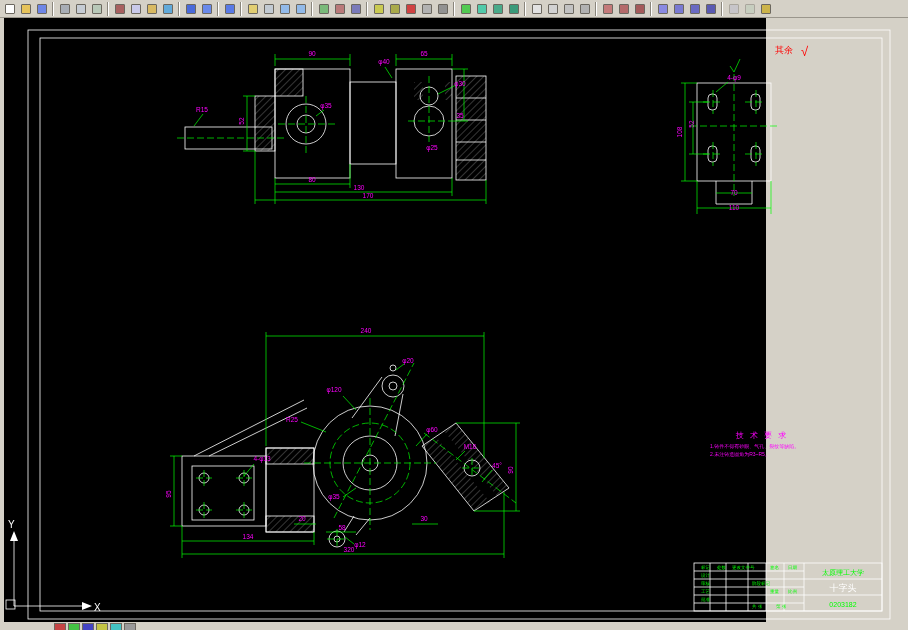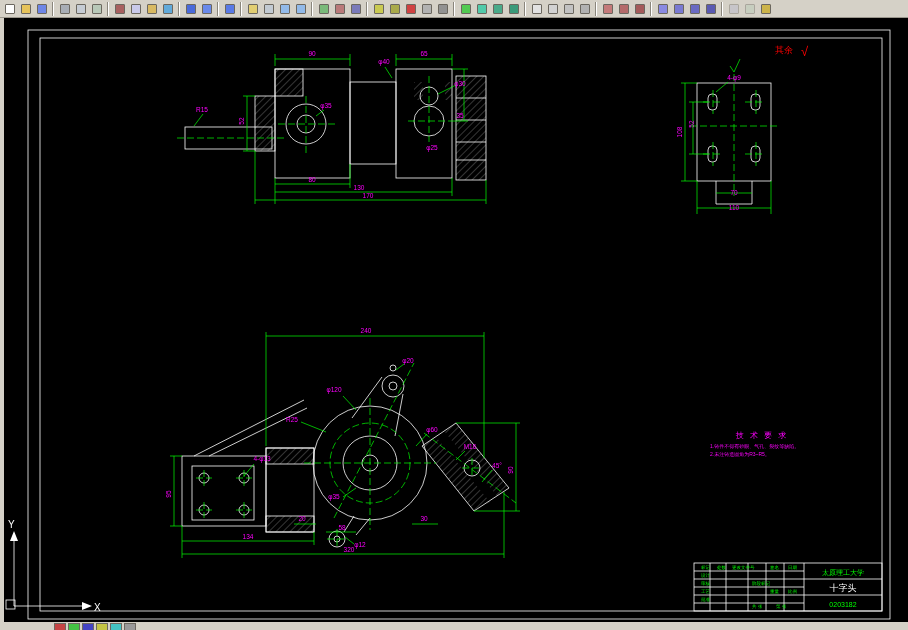--- a/index.html
+++ b/index.html
@@ -3,21 +3,21 @@
 <meta charset="utf-8">
 <style>
   *{box-sizing:border-box}
   html,body{margin:0;padding:0}
   body{width:908px;height:630px;background:#d5d1c7;font-family:"Liberation Sans",sans-serif;position:relative;overflow:hidden}
   .toolbar{position:absolute;left:0;top:0;width:908px;height:18px;display:flex;align-items:center;padding:1px 0 1px 2px;gap:1px;background:#d5d1c7;border-bottom:1px solid #9a968c;overflow:hidden}
   .tb-icon{width:15px;height:14px;flex:0 0 auto;display:flex;align-items:center;justify-content:center;border:1px solid #d5d1c7}
   .tb-icon .gl{width:10px;height:10px;border:1px solid #6b675f;border-radius:1px;display:block}
   .tb-icon.dis{opacity:.4}
   .tb-sep{width:2px;height:14px;flex:0 0 auto;border-left:1px solid #8a867c;border-right:1px solid #ffffff;margin:0 2px}
-  .canvas{position:absolute;left:4px;top:18px;width:904px;height:604px;background:#000}
+  .canvas{position:absolute;left:4px;top:18px;width:762px;height:604px;background:#000}
   svg{display:block}
   .status-strip{position:absolute;left:0;top:622px;width:908px;height:8px;background:#d5d1c7;display:flex;gap:2px;padding-left:54px;overflow:hidden;align-items:flex-start}
   .sb-icon{width:12px;height:12px;border:1px solid #6b675f;flex:0 0 auto;margin-top:1px}
   text{font-family:"Liberation Sans",sans-serif}
   .white{stroke:#ffffff;fill:none;stroke-width:.8}
   .green{stroke:#00ff00;fill:none;stroke-width:.7}
   .dash{stroke-dasharray:7 3}
   #dim-labels text{fill:#ff00ff;font-size:6.5px;text-anchor:middle}
   #tb-small-labels text{fill:#00ff00;font-size:4.5px}
   .tb-school{fill:#00ff00;font-size:7px;text-anchor:middle}

